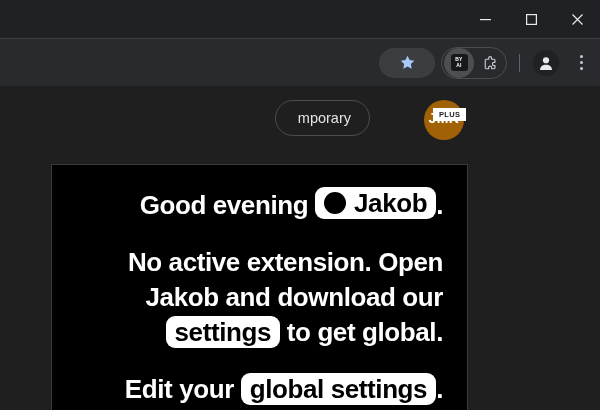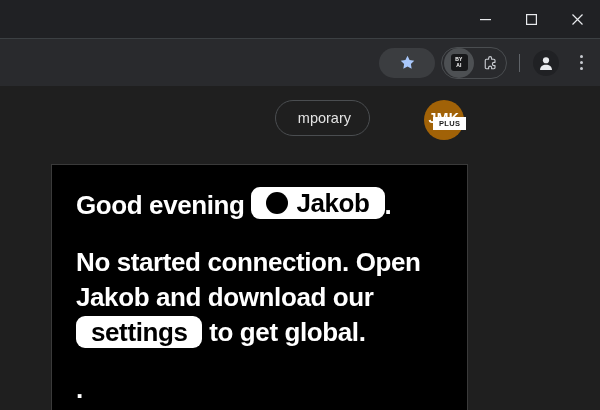--- a/index.html
+++ b/index.html
@@ -166,21 +166,21 @@
     background: #a16207;
     display: flex; align-items: center; justify-content: center;
     color: #ffffff;
     font-size: 14px;
     font-weight: 700;
     letter-spacing: .4px;
     padding-bottom: 4px;
   }
   .jmk-badge {
     position: absolute;
-    left: 9px; bottom: 10px;
+    left: 9px; bottom: 19px;
     background: #ffffff;
     color: #1a1a1a;
     font-size: 7.5px;
     font-weight: 700;
     letter-spacing: .3px;
     border-radius: 0;
     padding: 1.5px 5px;
     line-height: 8px;
     border: 1.5px solid #ffffff;
   }
@@ -197,32 +197,33 @@
   }
 
   .ov-line {
     color: #ffffff;
     font-family: "Liberation Sans", sans-serif;
     font-weight: 700;
     font-size: 26px;
     line-height: 35px;
     letter-spacing: -0.4px;
     display: block;
+    text-align: right;
   }
 
   .ov-block { margin-bottom: 22px; }
   .ov-block:last-child { margin-bottom: 0; }
 
   .pill {
     display: inline-flex;
     align-items: center;
     background: #ffffff;
     color: #000000;
     border-radius: 9px;
-    padding: 1px 15px;
+    padding: 1px 9px;
     font-weight: 700;
     vertical-align: baseline;
     line-height: 30px;
   }
   .pill .dotav {
     width: 22px; height: 22px;
     border-radius: 50%;
     background: #000000;
     display: inline-block;
     margin-right: 8px;
@@ -317,30 +318,32 @@
       <div class="ov-block">
         <span class="ov-line">
           <span>Good evening </span><span class="pill">
               <span class="dotav"></span>
               <span>Jakob</span>
             </span><span>.</span>
         </span>
       </div>
 
       <div class="ov-block">
-        <span class="ov-line">No started connection. Open</span>
+        <span class="ov-line">No active extension. Open</span>
         <span class="ov-line">Jakob and download our</span>
         <span class="ov-line"><span class="pill">
               <span>settings</span>
             </span><span> to get global.</span>
         </span>
       </div>
 
       <div class="ov-block">
         <span class="ov-line">
-          <span>.</span>
+          <span>Edit your </span><span class="pill">
+              <span>global settings</span>
+            </span><span>.</span>
         </span>
       </div>
 
     </div>
   </div>
 
 </div>
 
 </body></html>

